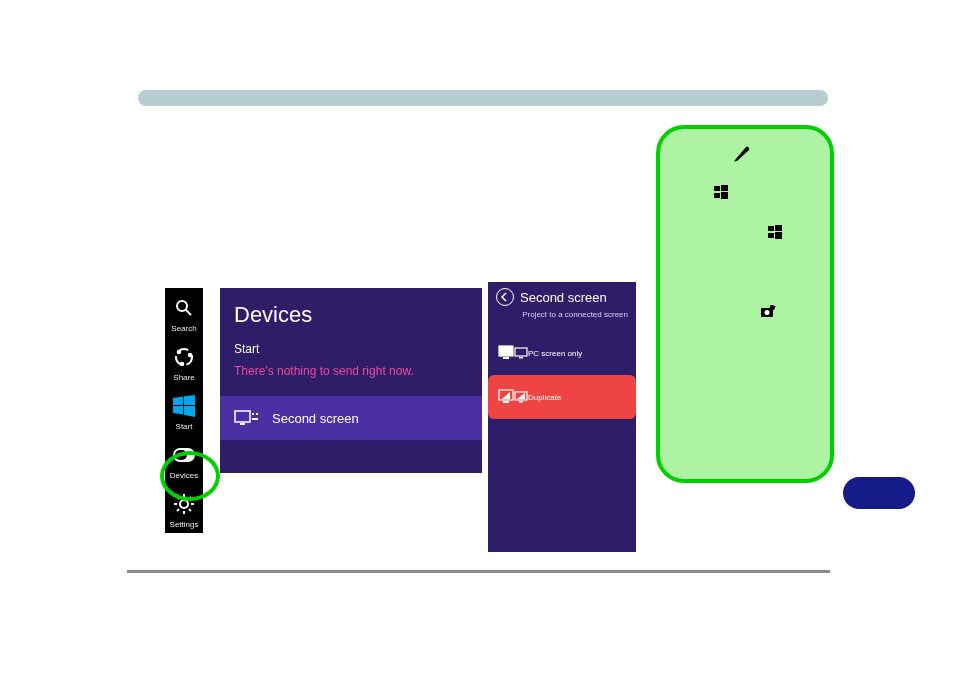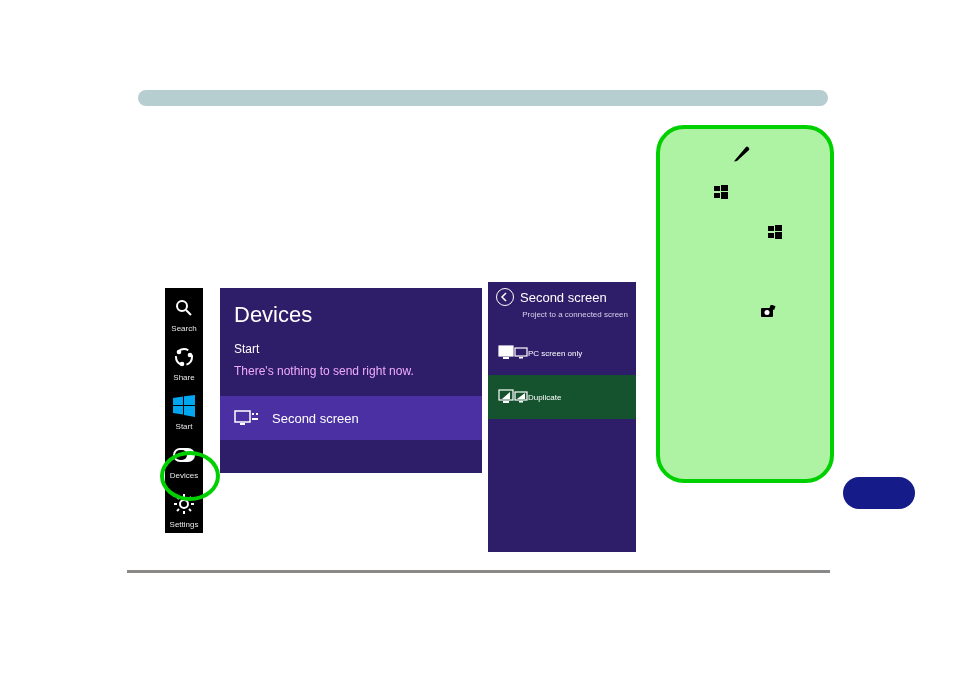--- a/index.html
+++ b/index.html
@@ -83,21 +83,21 @@
     background: #2e1e6a;
     color: #fff;
     font-weight:300;
   }
   .devices-panel .hdr {
     font-size: 22px;
     padding: 14px 14px 10px 14px;
     font-weight:300;
   }
   .devices-panel .sub1 { font-size:12px; padding:4px 14px 6px 14px; }
-  .devices-panel .sub2 { font-size:12px; padding:2px 14px 18px 14px; color:#f0abfc; }
+  .devices-panel .sub2 { font-size:12px; padding:2px 14px 18px 14px; color:#ec4899; }
   .devices-panel .row {
     background:#4a30a2;
     display:flex;
     align-items:center;
     gap:10px;
     padding:10px 14px;
     font-size:13px;
   }
   .devices-panel .row .ico-box {
     width:28px;height:24px;
@@ -124,21 +124,21 @@
   .ss-header .back {
     width:18px;height:18px;border:1.5px solid #fff;border-radius:50%;
     display:flex;align-items:center;justify-content:center;
   }
   .ss-sub { font-size:8px; padding:2px 8px 12px 8px; color:#d6d2ea;text-align:right; }
   .ss-option {
     display:flex; align-items:center; 
     padding:12px 10px;
     font-size:8px;
   }
-  .ss-option.selected { background:#14532d; }
+  .ss-option.selected { background:#ef4444;border-radius:6px; }
   .ss-option .ico { width:30px; display:flex; justify-content:center; }
 
   
   .blue-pill {
     position:absolute;
     left:843px;
     top:477px;
     width:72px;
     height:32px;
     background:#151c8a;

